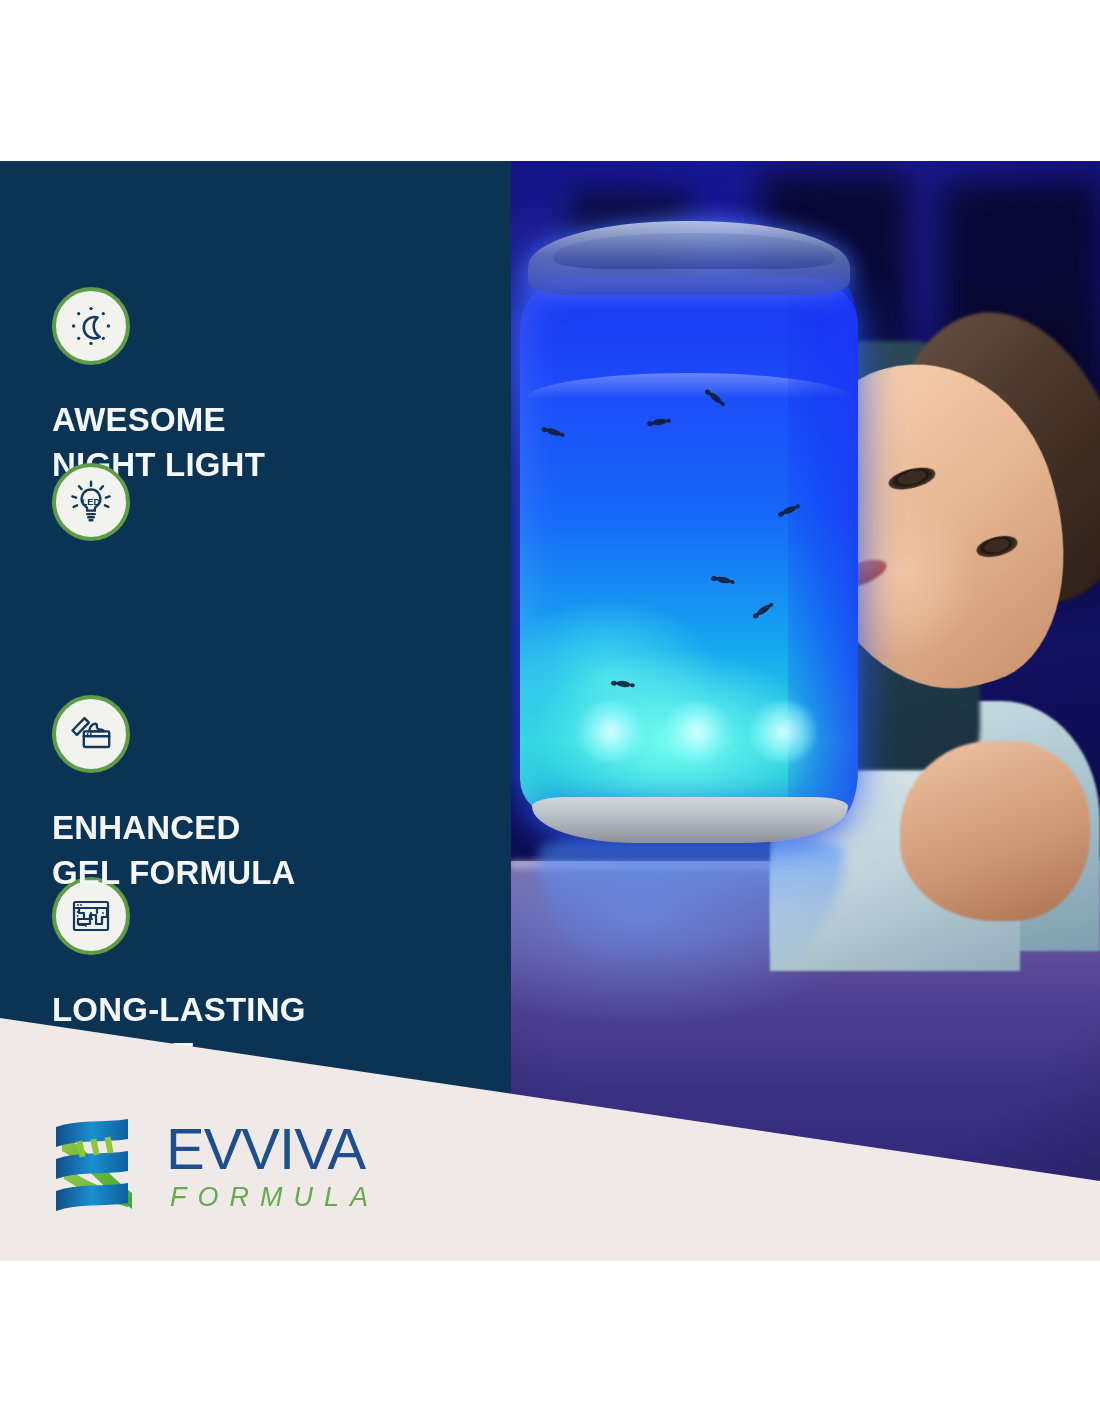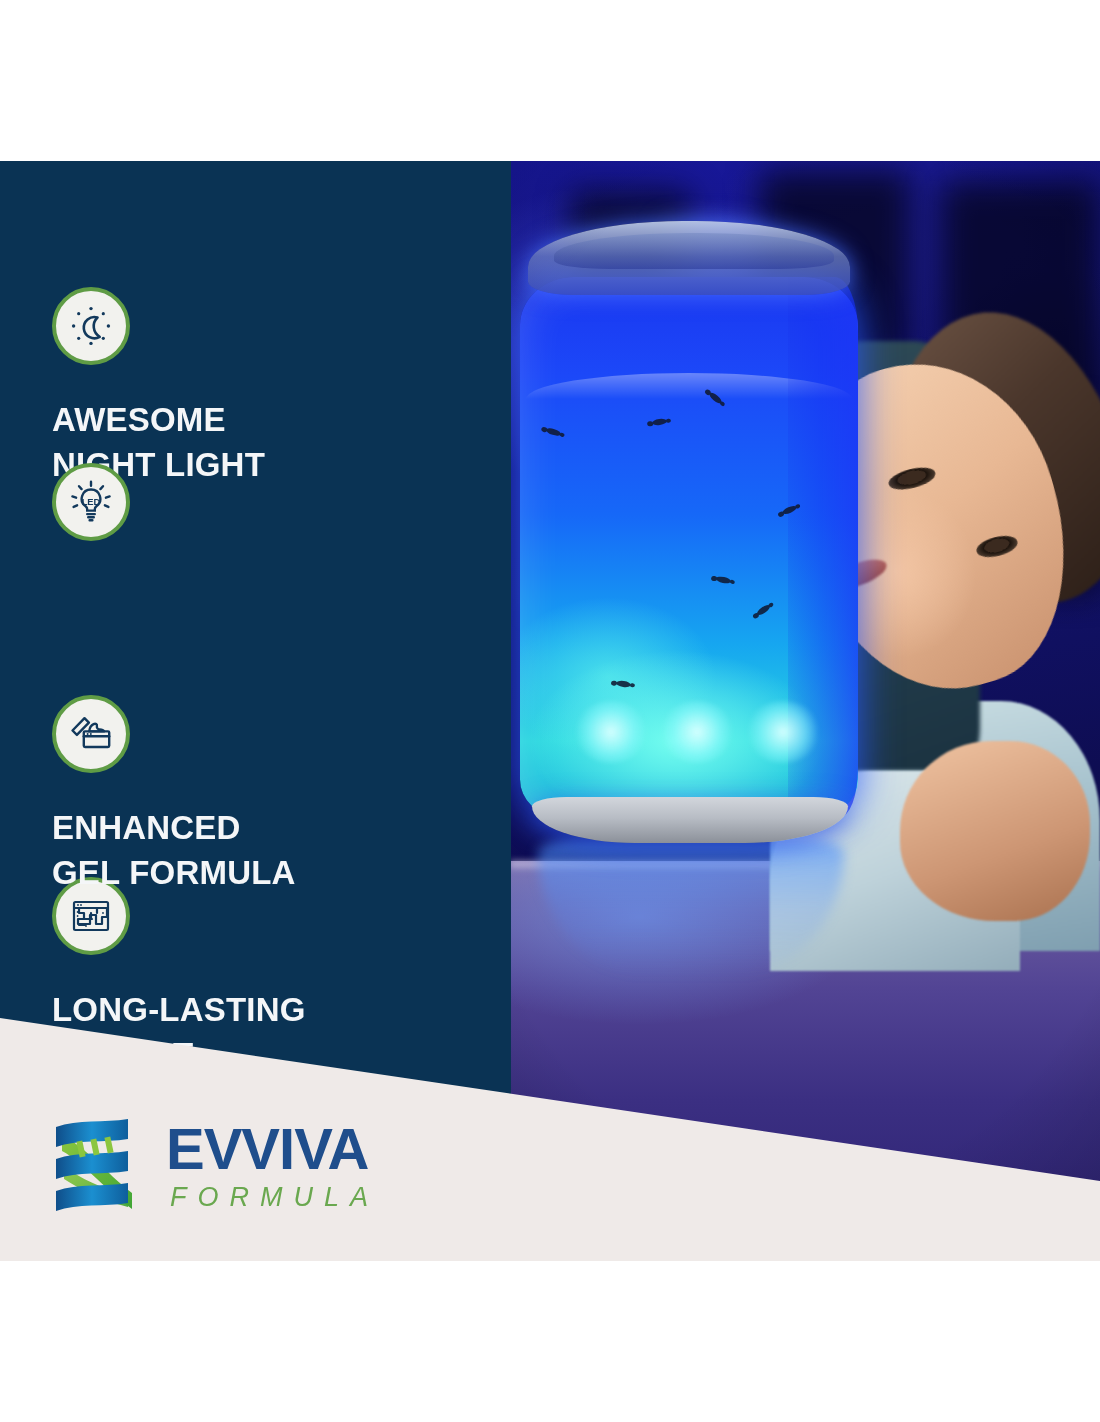--- a/index.html
+++ b/index.html
@@ -294,21 +294,21 @@
     left: 42px;
     top: 944px;
     display: flex;
     align-items: center;
     gap: 16px;
   }
   #logo .helix { flex: 0 0 auto; }
   .wordmark { display: flex; flex-direction: column; line-height: 1; }
   .brand-name {
     font-size: 58px;
-    font-weight: 700;
+    font-weight: 400;
     color: #1f4e8c;
     letter-spacing: -1px;
     font-family: "Liberation Sans", sans-serif;
   }
   .brand-sub {
     font-size: 27px;
     font-weight: 400;
     color: #6aa84f;
     letter-spacing: 11px;
     font-style: italic;

